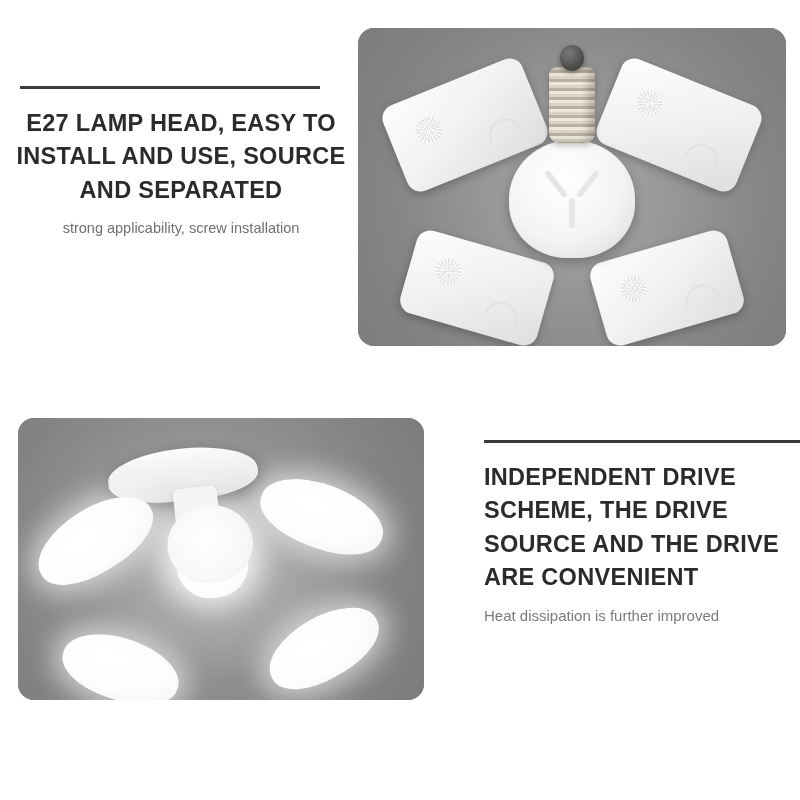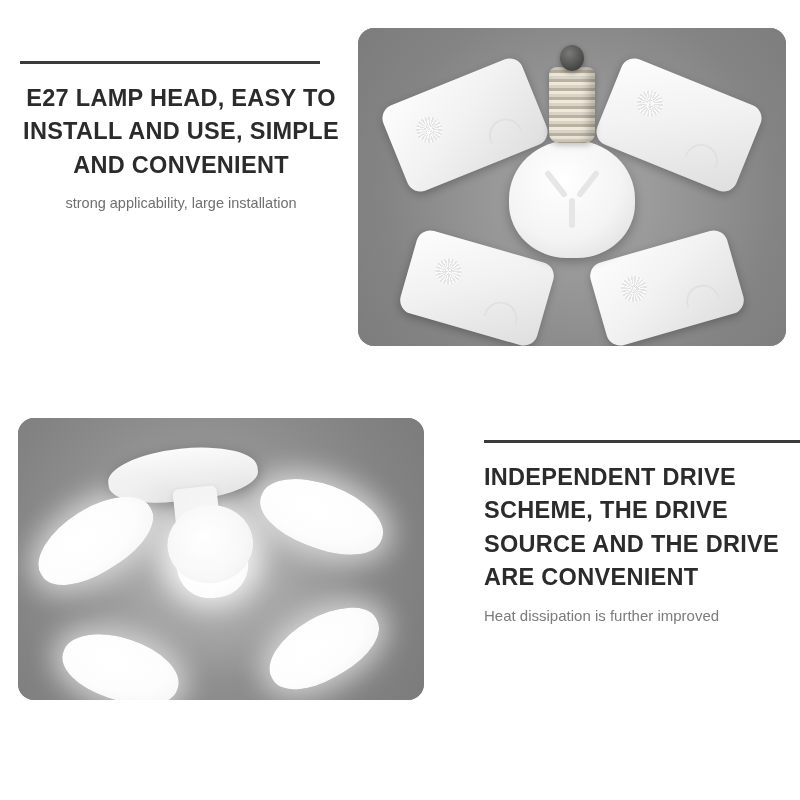--- a/index.html
+++ b/index.html
@@ -55,21 +55,21 @@
     font-size: 14.5px;
     line-height: 1.62;
     margin: 0;
   }
   .subtext .ln { display: block; }
 
   
   .s1-text {
     width: 330px;
     margin-left: 16px;
-    margin-top: 27px;
+    margin-top: 52px;
     text-align: center;
   }
   .s1-text .rule { width: 300px; margin-left: 4px; }
   .s1-text .headline { text-align: center; }
   .s1-text .subtext { text-align: center; }
 
   .photo {
     border-radius: 16px;
     overflow: hidden;
     position: relative;
@@ -293,25 +293,25 @@
 <body>
 
 <div class="page">
 
   <div class="section section-1">
 
     <div class="text-col s1-text">
       <div class="rule"></div>
       <h2 class="headline">
         <span class="ln">E27 LAMP HEAD, EASY TO</span>
-        <span class="ln">INSTALL AND USE, SIMPLE</span>
-        <span class="ln">AND CONVENIENT</span>
+        <span class="ln">INSTALL AND USE, SOURCE</span>
+        <span class="ln">AND SEPARATED</span>
       </h2>
       <p class="subtext">
-        <span class="ln">strong applicability, large installation</span>
+        <span class="ln">strong applicability, screw installation</span>
       </p>
     </div>
   </div>
 
   <div class="photo photo-1">
     <div class="grad-bg-1"></div>
     <div class="lamp1">
       <div class="blade b1"></div>
       <div class="blade b2"></div>
       <div class="blade b3"></div>

